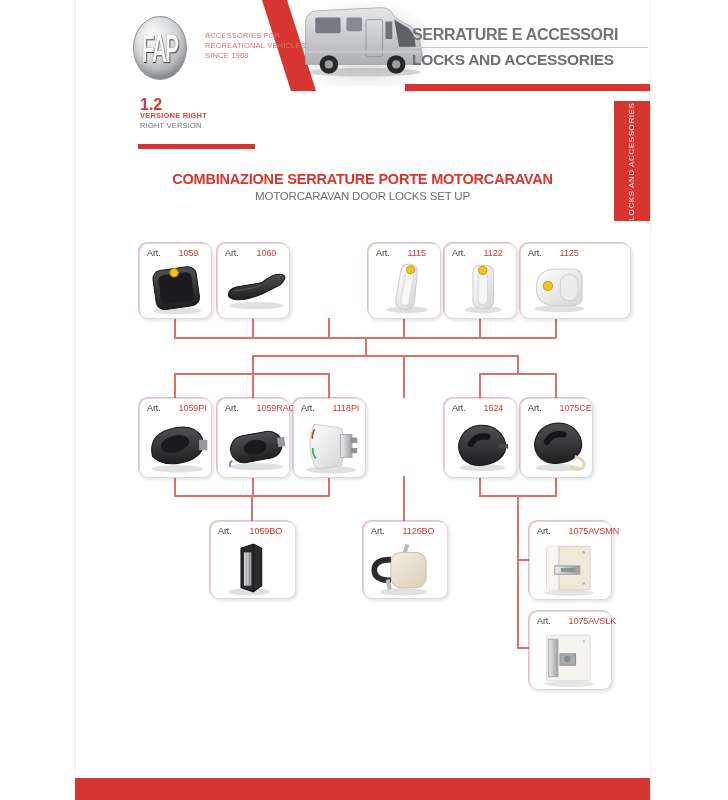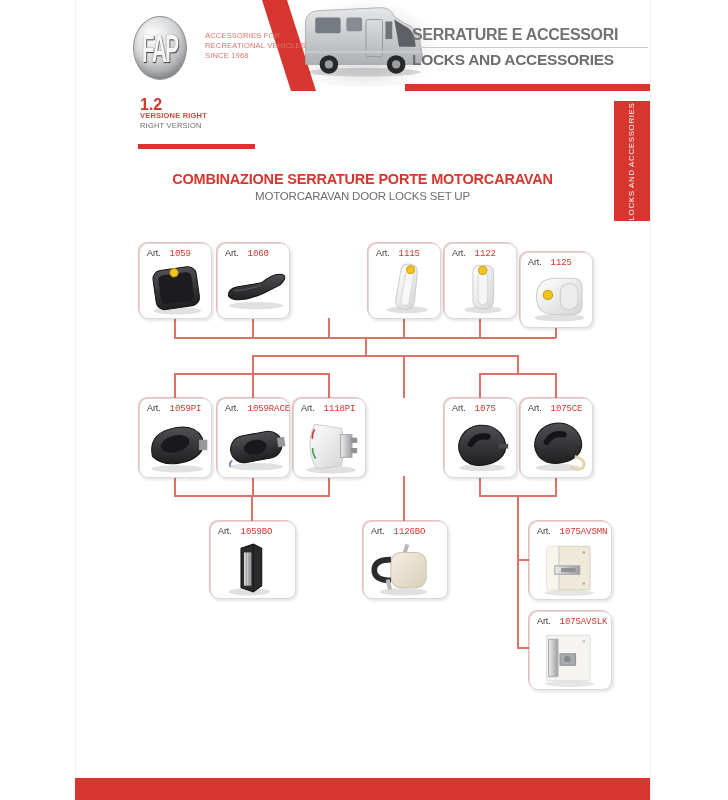--- a/index.html
+++ b/index.html
@@ -36,21 +36,21 @@
   
   .diag-title{left:75px;top:171px;width:575px;text-align:center;color:#d6362f;font-weight:bold;
     font-size:14.5px;letter-spacing:-.2px;}
   .diag-sub{left:75px;top:190px;width:575px;text-align:center;color:#6d6e70;font-size:11.5px;
     letter-spacing:-.2px;}
   
   .pbox{background:#fff;border:1px solid #dadada;border-radius:9px;
     box-shadow:-1px -1px 0 rgba(217,86,76,.38), 1.5px 2px 3px rgba(0,0,0,.10);}
   .plabel{position:absolute;left:7px;top:4px;font-size:9px;letter-spacing:-.1px;white-space:nowrap;}
   .plabel .art{color:#3a3a3a;}
-  .plabel .code{color:#d6362f;margin-left:9px;font-family:Liberation Mono, monospace;}
+  .plabel .code{color:#d6362f;margin-left:18px;}
   .part{position:absolute;left:2px;right:2px;bottom:2px;height:56px;}
   
   .cl{background:#dd7168;}
   
   .footer-bar{left:75px;top:778px;width:575px;height:22px;background:#d6362f;}
   .page-edge{width:1px;background:#f1f1f1;top:0;height:800px;}
 </style>
 </head>
 <body>
 
@@ -198,21 +198,21 @@
   </div>
   <div class="abs pbox" style="left:444px;top:243px;width:71px;height:74px;">
     <div class="plabel"><span class="art">Art.</span><span class="code">1122</span></div>
     <svg class="part" viewBox="0 0 70 54">
       <ellipse cx="35" cy="48" rx="18" ry="3.5" fill="#000" opacity=".12"></ellipse>
       <path d="M25,12 Q25,5 33,5 L37,5 Q45,5 45,13 L45,38 Q45,47 35,47 Q25,47 25,39 Z" fill="url(#gWhite)" stroke="#cecece"></path>
       <rect x="30" y="11" width="9" height="32" rx="4.5" fill="#f6f6f6" stroke="#d8d8d8"></rect>
       <circle cx="34.5" cy="10" r="4" fill="#f2c41d" stroke="#c9a013"></circle>
     </svg>
   </div>
-  <div class="abs pbox" style="left:520px;top:252px;width:71px;height:74px;">
+  <div class="abs pbox" style="left:520px;top:243px;width:71px;height:74px;padding-left:38px;">
     <div class="plabel"><span class="art">Art.</span><span class="code">1125</span></div>
     <svg class="part" viewBox="0 0 70 54">
       <ellipse cx="35" cy="47" rx="24" ry="3.5" fill="#000" opacity=".12"></ellipse>
       <path d="M13,27 Q13,10 30,9 L48,9 Q57,9 57,19 L57,35 Q57,44 47,44 L29,44 Q13,43 13,27 Z" fill="url(#gWhite)" stroke="#cecece"></path>
       <rect x="36" y="14" width="17" height="25" rx="8" fill="#ececec" stroke="#cfcfcf"></rect>
       <circle cx="24" cy="25" r="4.5" fill="#f2c41d" stroke="#c9a013"></circle>
     </svg>
   </div>
 
   <div class="abs pbox" style="left:139px;top:398px;width:71px;height:78px;">
@@ -242,21 +242,21 @@
       <ellipse cx="34" cy="49" rx="24" ry="3.5" fill="#000" opacity=".12"></ellipse>
       <path d="M18,5 L44,9 Q48,26 44,45 L20,48 Q8,27 18,5 Z" fill="url(#gWhite)" stroke="#cccccc"></path>
       <rect x="43" y="15" width="11" height="22" fill="url(#gMetal)" stroke="#a8aaac"></rect>
       <rect x="53" y="18" width="6" height="5" fill="#8e9093"></rect>
       <rect x="53" y="28" width="6" height="5" fill="#8e9093"></rect>
       <path d="M18,10 q-3,5 -2,9" stroke="#d6362f" stroke-width="1.6" fill="none"></path>
       <path d="M16,28 q0,6 3,10" stroke="#3aa655" stroke-width="1.6" fill="none"></path>
     </svg>
   </div>
   <div class="abs pbox" style="left:444px;top:398px;width:71px;height:78px;">
-    <div class="plabel"><span class="art">Art.</span><span class="code">1075</span></div>
+    <div class="plabel"><span class="art">Art.</span><span class="code">1624</span></div>
     <svg class="part" viewBox="0 0 70 54">
       <ellipse cx="34" cy="47" rx="22" ry="3.5" fill="#000" opacity=".12"></ellipse>
       <path d="M31,6 Q48,5 55,19 Q61,34 45,42 Q26,49 16,39 Q7,28 15,15 Q21,7 31,6 Z" fill="url(#gDark)" stroke="#141415"></path>
       <path d="M23,24 Q28,15 39,17" stroke="#151517" stroke-width="6" stroke-linecap="round" fill="none"></path>
       <rect x="50" y="24" width="9" height="4.5" fill="#4a4a4e"></rect>
     </svg>
   </div>
   <div class="abs pbox" style="left:520px;top:398px;width:71px;height:78px;">
     <div class="plabel"><span class="art">Art.</span><span class="code">1075CE</span></div>
     <svg class="part" viewBox="0 0 70 54">

